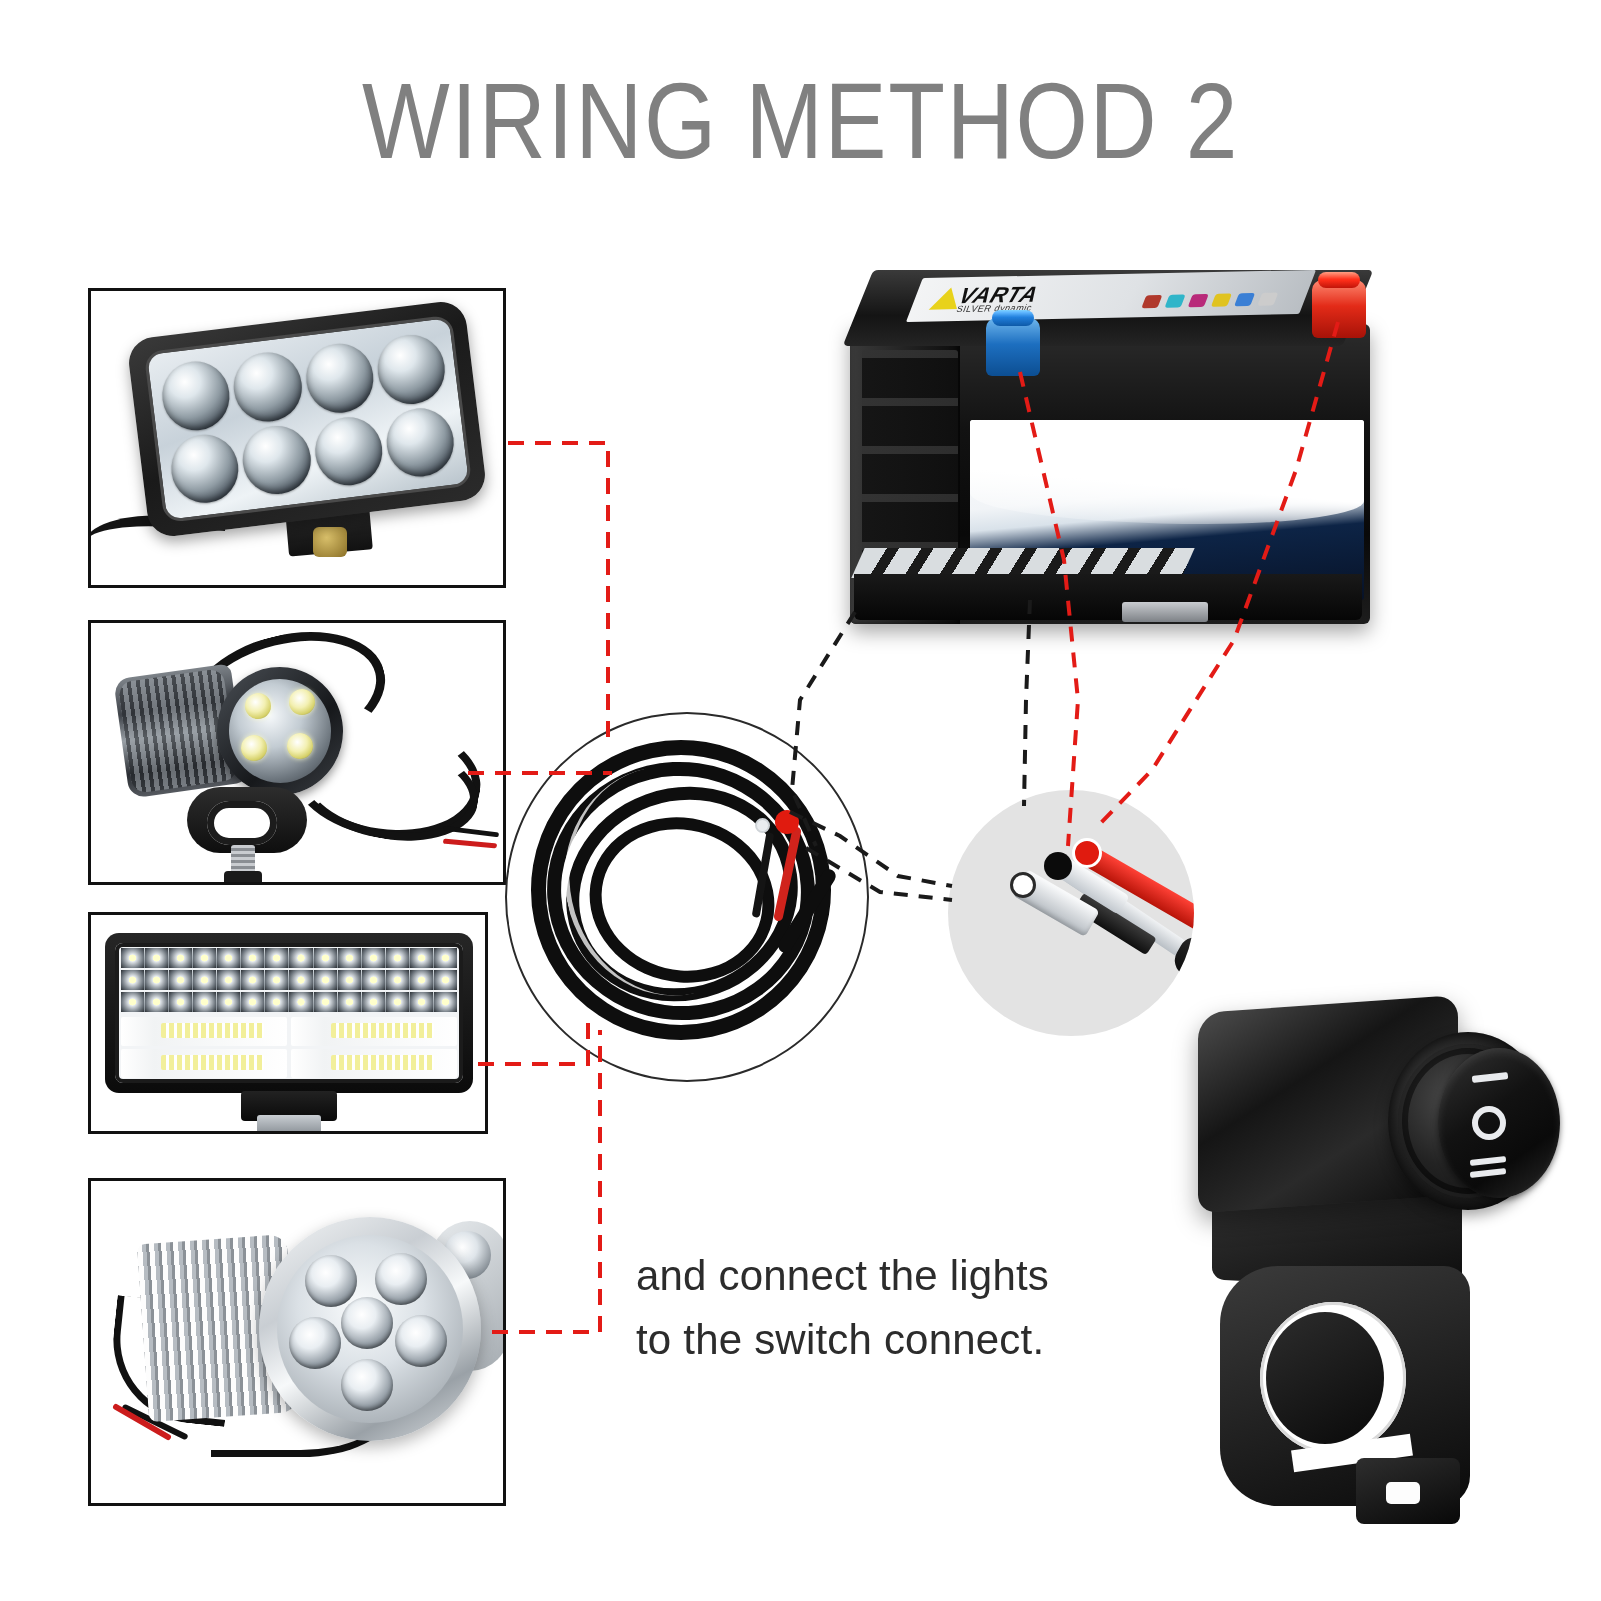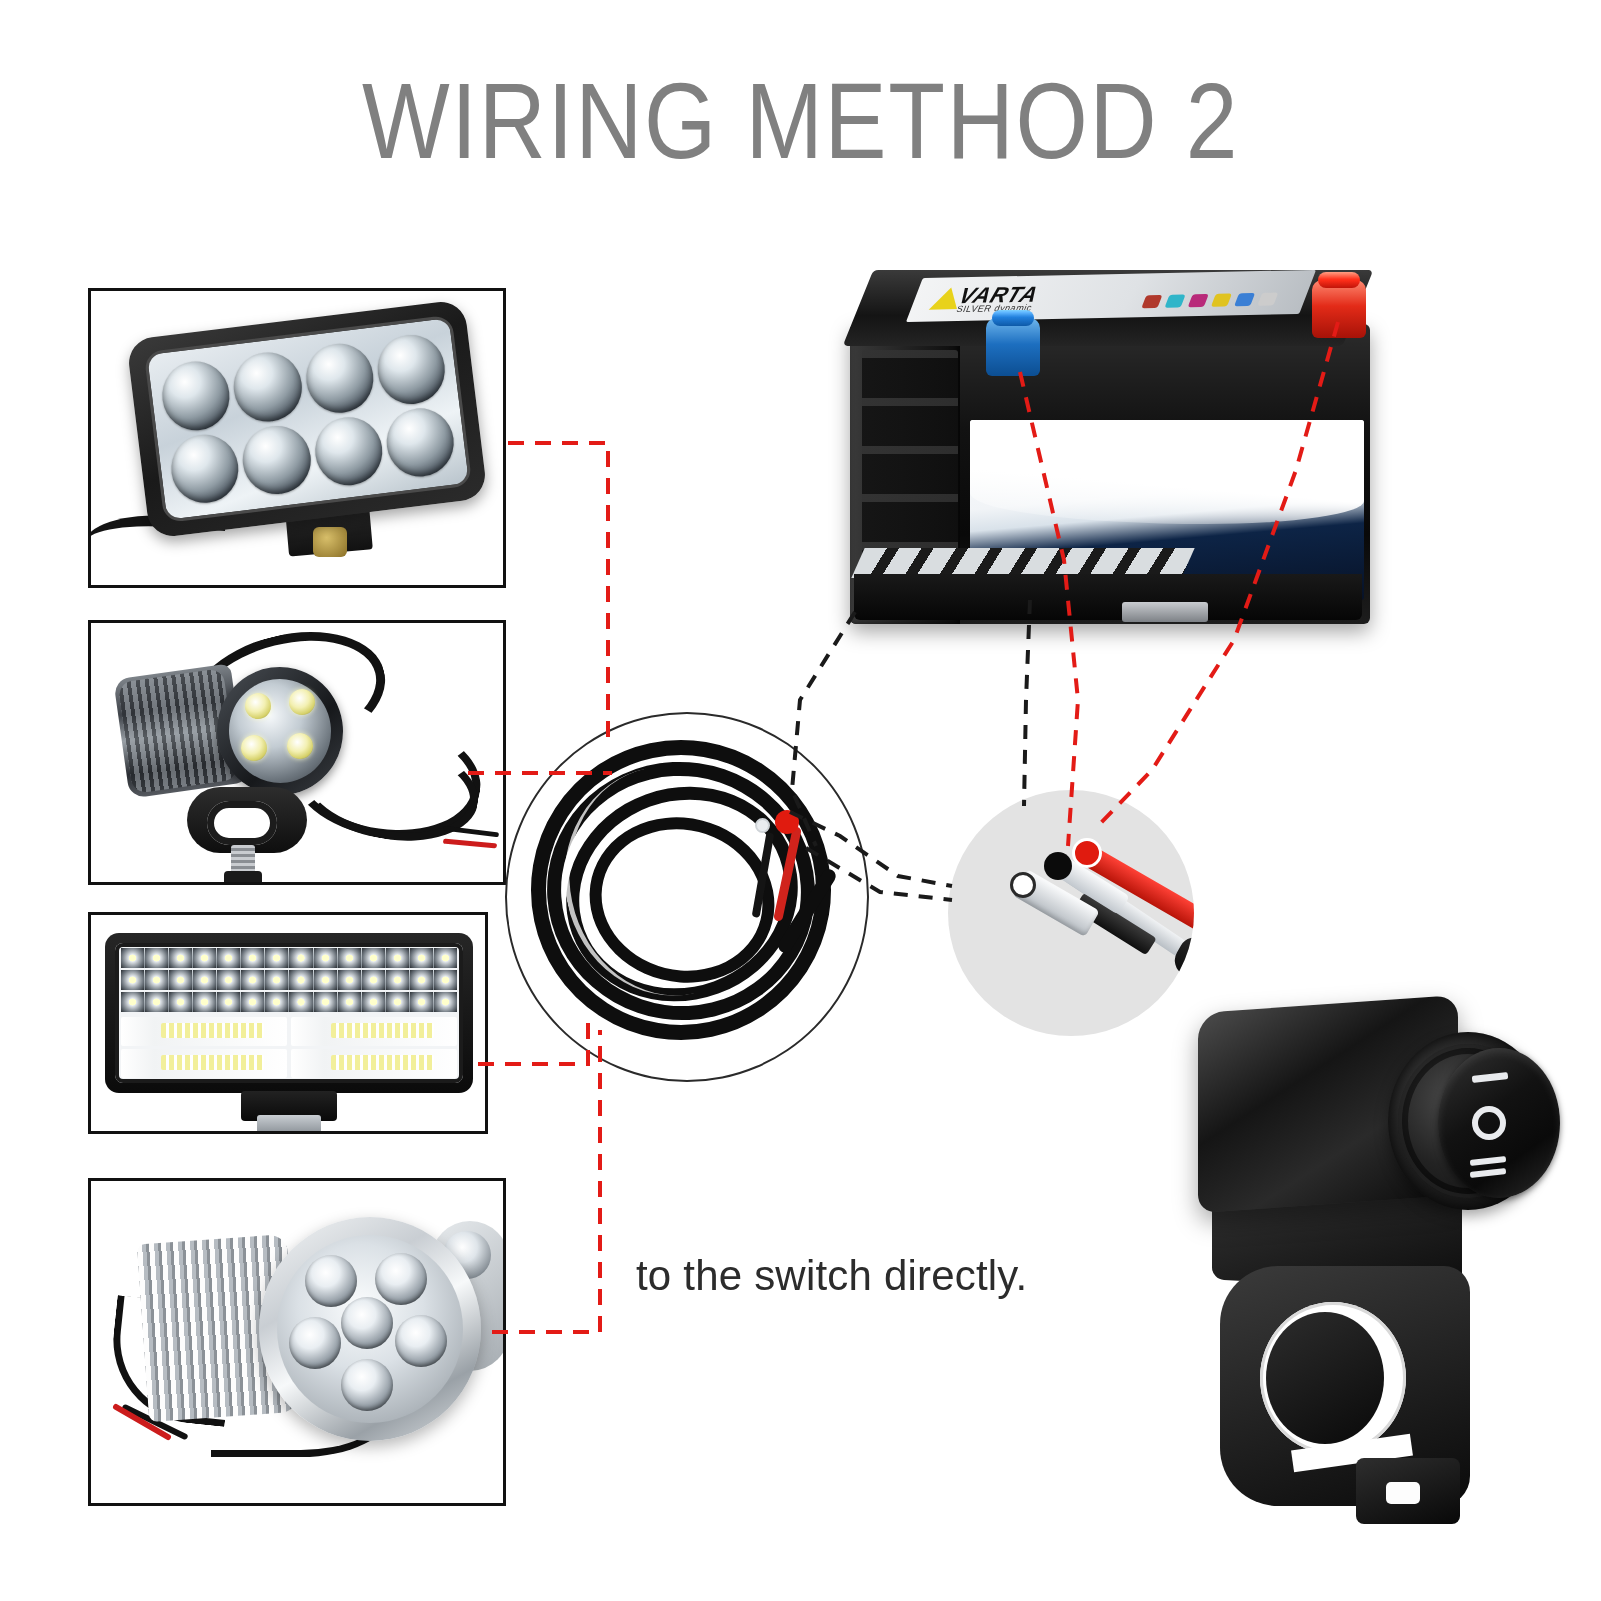--- a/index.html
+++ b/index.html
@@ -449,21 +449,22 @@
     <div class="sw-slot"></div>
     <div class="sw-collar"></div>
     <div class="sw-rocker"></div>
     <div class="sw-mark sw-m1"></div>
     <div class="sw-mark sw-m2"></div>
     <div class="sw-mark sw-m3a"></div>
     <div class="sw-mark sw-m3b"></div>
   </div>
 
   <div class="caption">
-    <div>to the switch directly.</div>
+    <div>and connect the lights</div>
+    <div>to the switch connect.</div>
   </div>
 
   <svg id="links" viewBox="0 0 1601 1601">
 
     <polyline points="508,443 608,443 608,742" fill="none" stroke="#e31b16" stroke-width="4" stroke-dasharray="16,11" stroke-linecap="butt"></polyline>
 
     <polyline points="468,773 612,773" fill="none" stroke="#e31b16" stroke-width="4" stroke-dasharray="16,11"></polyline>
 
     <polyline points="478,1064 588,1064 588,1022" fill="none" stroke="#e31b16" stroke-width="4" stroke-dasharray="16,11"></polyline>
 

